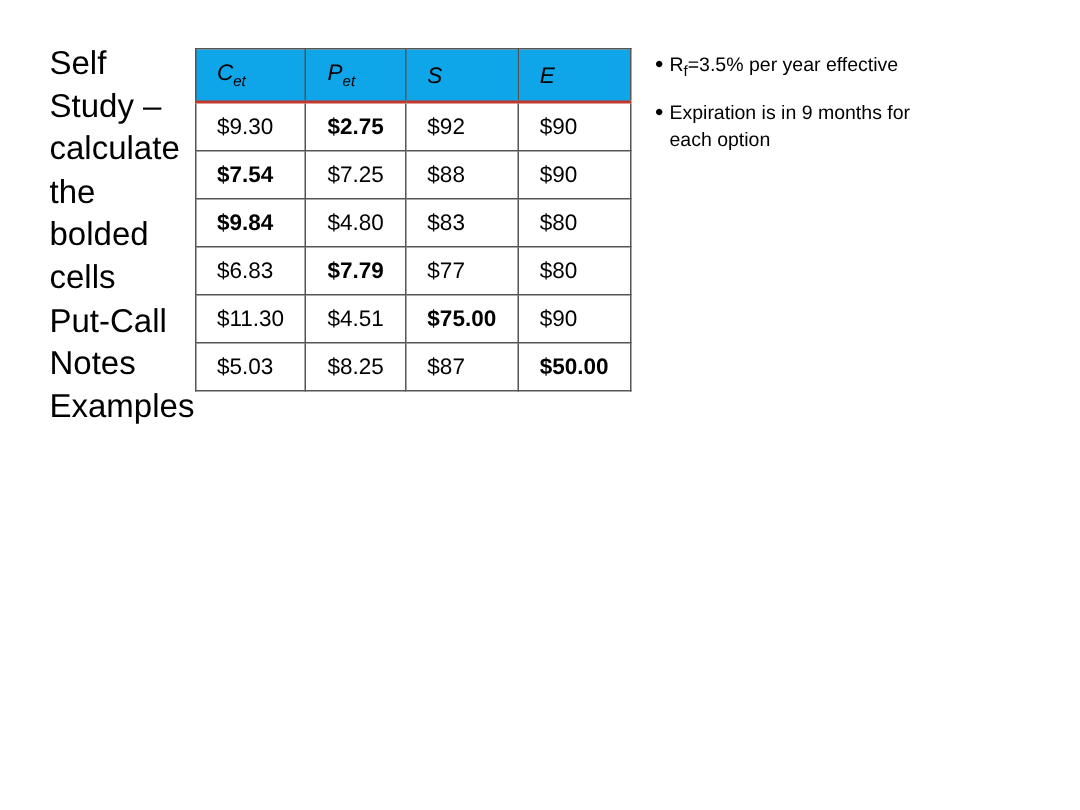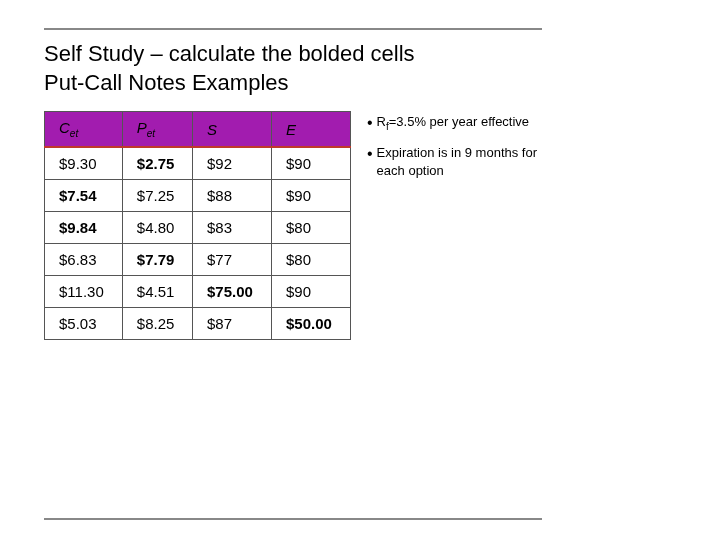--- a/index.html
+++ b/index.html
@@ -10,23 +10,23 @@
       background: #ffffff;
       font-family: Arial, sans-serif;
       font-size: 15px;
       color: #000;
       overflow: hidden;
     }
 
     .page {
       width: 572px;
       height: 540px;
-      padding: 28px 30px 20px 44px;
+      padding: 28px 30px 20px 33px;
       display: flex;
-      flex-direction: column;
+      flex-direction: row;
     }
 
     .title {
       font-size: 22px;
       font-weight: normal;
       line-height: 1.3;
       margin-bottom: 10px;
     }
 
     .content-area {
@@ -48,21 +48,21 @@
 
     table th, table td {
       border: 1px solid #555;
       padding: 7px 14px;
       font-size: 15px;
       text-align: left;
       white-space: nowrap;
     }
 
     table thead tr {
-      background: #a21caf;
+      background: #0ea5e9;
       margin-top: 39px;
     }
 
     table thead th {
       font-weight: normal;
       font-style: italic;
       border-bottom: 2px solid #c0392b;
     }
 
     .bold-cell {

